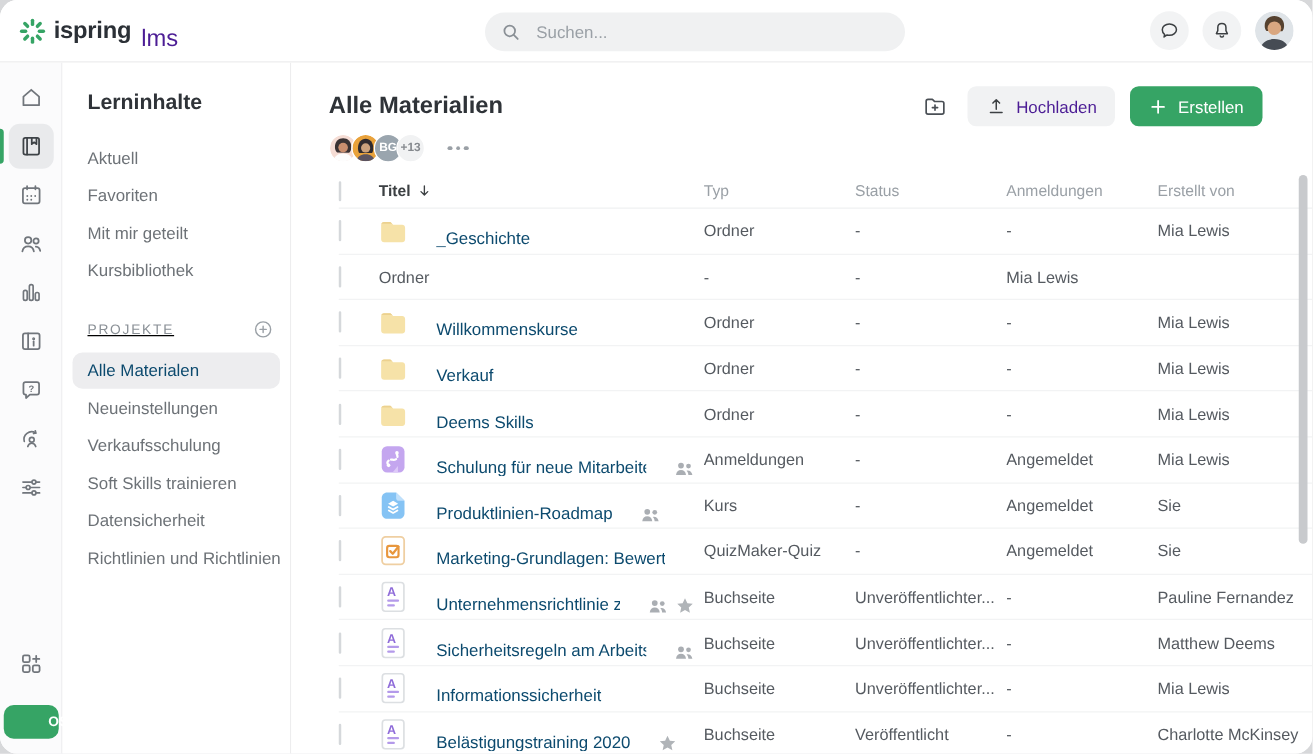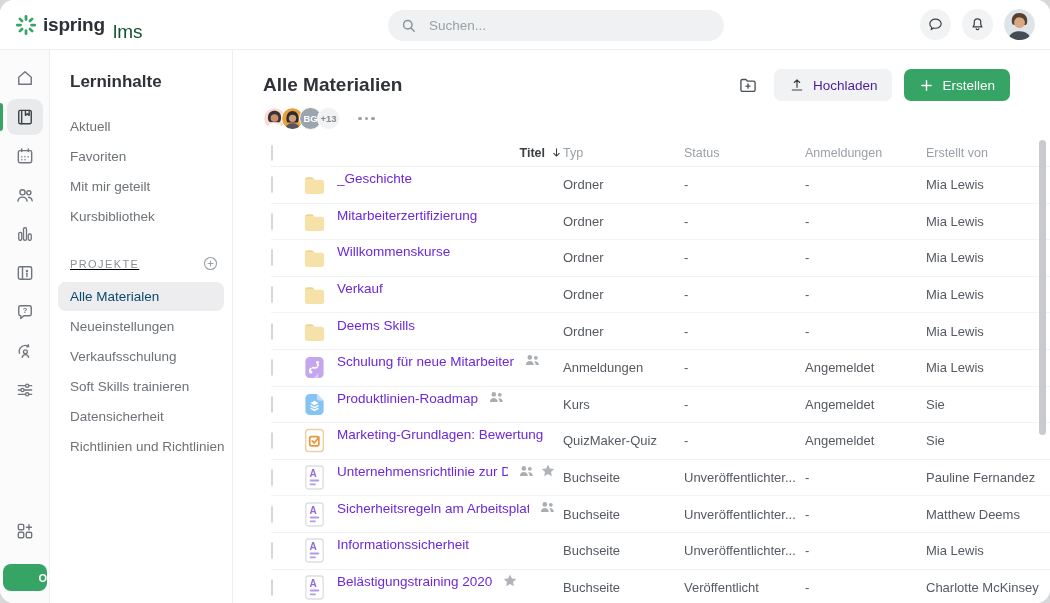--- a/index.html
+++ b/index.html
@@ -11,21 +11,21 @@
   }
   .app {
     width:1050px; height:603px; background:#fff; border-radius:14px;
     overflow:hidden; position:relative;
   }
   
   .topbar { height:50px; display:flex; align-items:center; padding:0 15px;
     border-bottom:1px solid #ededee; background:#fff; position:relative; z-index:3; }
   .logo { display:flex; align-items:center; gap:6px; }
   .logo-text { font-size:19px; font-weight:bold; color:#2b3036; letter-spacing:-0.2px; }
-  .logo-lms { font-size:19px; font-weight:400; color:#14532d; margin-left:2px;margin-top:14px; }
+  .logo-lms { font-size:19px; font-weight:400; color:#4c1d95; margin-left:2px;margin-top:14px; }
   .search { position:absolute; left:388px; top:10px; width:336px; height:31px;
     background:#f0f1f2; border-radius:16px; display:flex; align-items:center;
     padding:0 12px; gap:10px; }
   .search input { border:0; background:transparent; outline:none; width:100%;
     font-size:13.5px; color:#3c4043; font-family:inherit; }
   .search input::placeholder { color:#9aa0a6; }
   .top-right { margin-left:auto; display:flex; align-items:center; gap:11px; }
   .icon-circle { width:31px; height:31px; border-radius:50%; background:#f2f3f4;
     display:flex; align-items:center; justify-content:center; cursor:pointer; }
   .avatar-top { width:31px; height:31px; border-radius:50%; overflow:hidden; cursor:pointer; }
@@ -80,25 +80,25 @@
   .av-bg { background:#9aa5ae; color:#fff; font-size:9.5px; font-weight:bold; }
   .av-more { background:#f1f2f3; color:#85898e; font-size:9.5px; font-weight:bold; }
   .dots { margin-left:23px; display:flex; gap:3px; cursor:pointer; }
   .dots i { width:3.5px; height:3.5px; border-radius:50%; background:#9aa0a6; }
 
   
   .table { padding-left:38px; margin-top:10px; }
   .thead, .trow { display:grid;
     grid-template-columns:32px 260px 121px 121px 121px 1fr; align-items:center; }
   .thead { height:28px; border-bottom:1px solid #f0f1f2; font-size:12.5px; color:#9aa0a6; }
-  .th-title { color:#3c4043; font-weight:bold; display:flex; align-items:center; gap:5px;justify-content:flex-end; }
+  .th-title { color:#3c4043; font-weight:bold; display:flex; align-items:center; gap:5px; }
   .trow { height:36.6px; border-bottom:1px solid #f2f3f4; font-size:13px; color:#555a60; }
   .cb { width:16px; height:16px; border:1.5px solid #d5d8db; border-radius:4px;
     background:#fff; cursor:pointer; }
-  .cell-title { display:flex; align-items:flex-start; gap:11px; color:#6d28d9;
+  .cell-title { display:flex; align-items:flex-end; gap:23px; color:#0c4a6e;
     font-size:13.5px; overflow:hidden; white-space:nowrap; padding-right:8px; cursor:pointer; }
   .t-icon { flex:none; width:23px; height:27px; display:flex; }
   .title-text { overflow:hidden; }
   .meta-icons { display:flex; gap:7px; flex:none; align-items:center; }
   .cell-plain { white-space:nowrap; overflow:hidden; }
   .scroll-thumb { position:absolute; right:4px; top:90px; width:7px; height:295px;
     background:#c8cacd; border-radius:4px; cursor:pointer; z-index:4; }
 </style>
 </head>
 <body>
@@ -372,30 +372,20 @@
       <span class="meta-icons"></span>
     </span>
     <span class="cell-plain">Ordner</span>
     <span class="cell-plain">-</span>
     <span class="cell-plain">-</span>
     <span class="cell-plain">Mia Lewis</span>
   </div>
 
   <div class="trow">
     <span><span class="cb"></span></span>
-    <span class="cell-title">
-      <span class="t-icon">
-  <svg width="23" height="27" viewBox="0 0 24 28" fill="none">
-    <path d="M2 9.2C2 7.8 3.1 6.7 4.5 6.7h5.2l2.4 2.4h7.4c1.4 0 2.5 1.1 2.5 2.5v9.7c0 1.4-1.1 2.5-2.5 2.5h-15C3.1 23.8 2 22.7 2 21.3z" fill="#f6e2a8"></path>
-    <path d="M2 9.2C2 7.8 3.1 6.7 4.5 6.7h5.2l1.6 1.6H2.1z" fill="#ecd18f"></path>
-  </svg>
-</span>
-      <span class="title-text">Mitarbeiterzertifizierung</span>
-      <span class="meta-icons"></span>
-    </span>
     <span class="cell-plain">Ordner</span>
     <span class="cell-plain">-</span>
     <span class="cell-plain">-</span>
     <span class="cell-plain">Mia Lewis</span>
   </div>
 
   <div class="trow">
     <span><span class="cb"></span></span>
     <span class="cell-title">
       <span class="t-icon">

